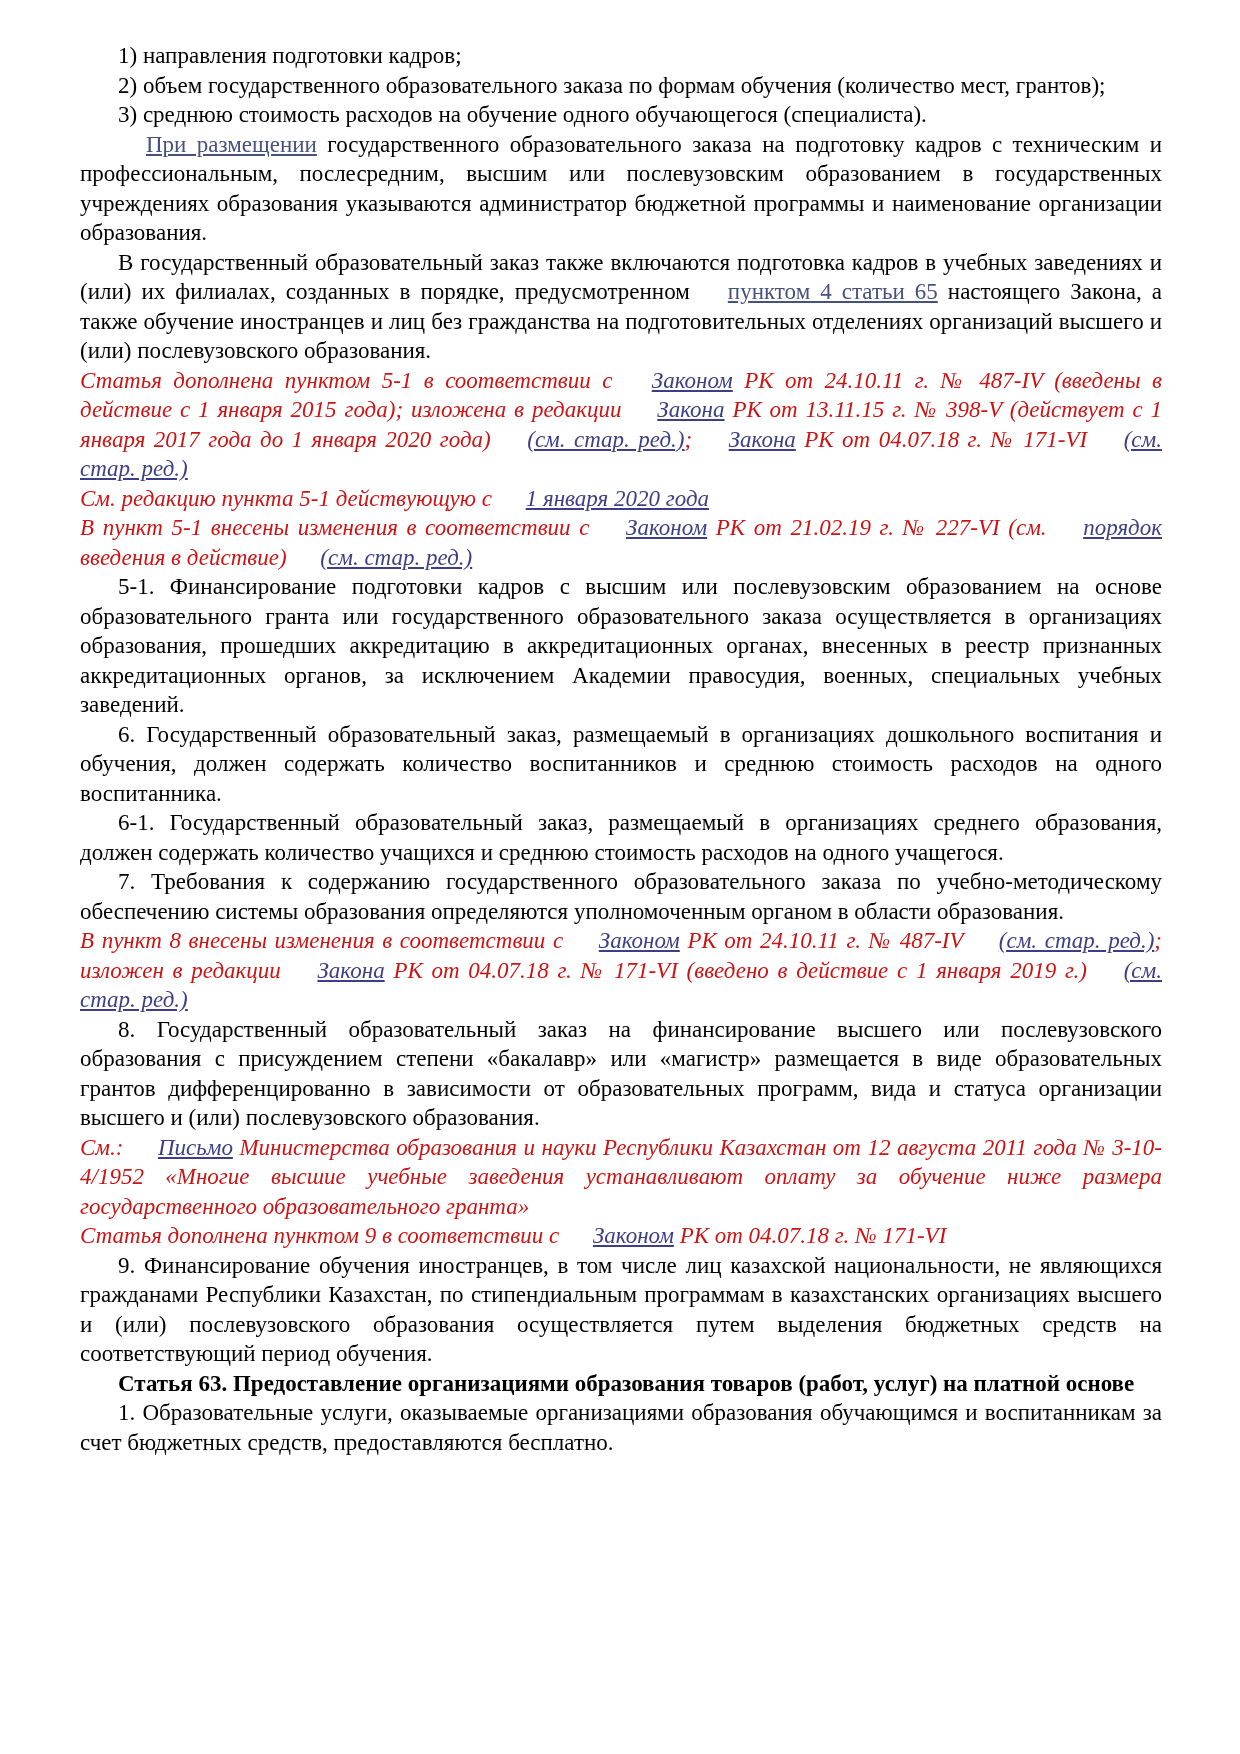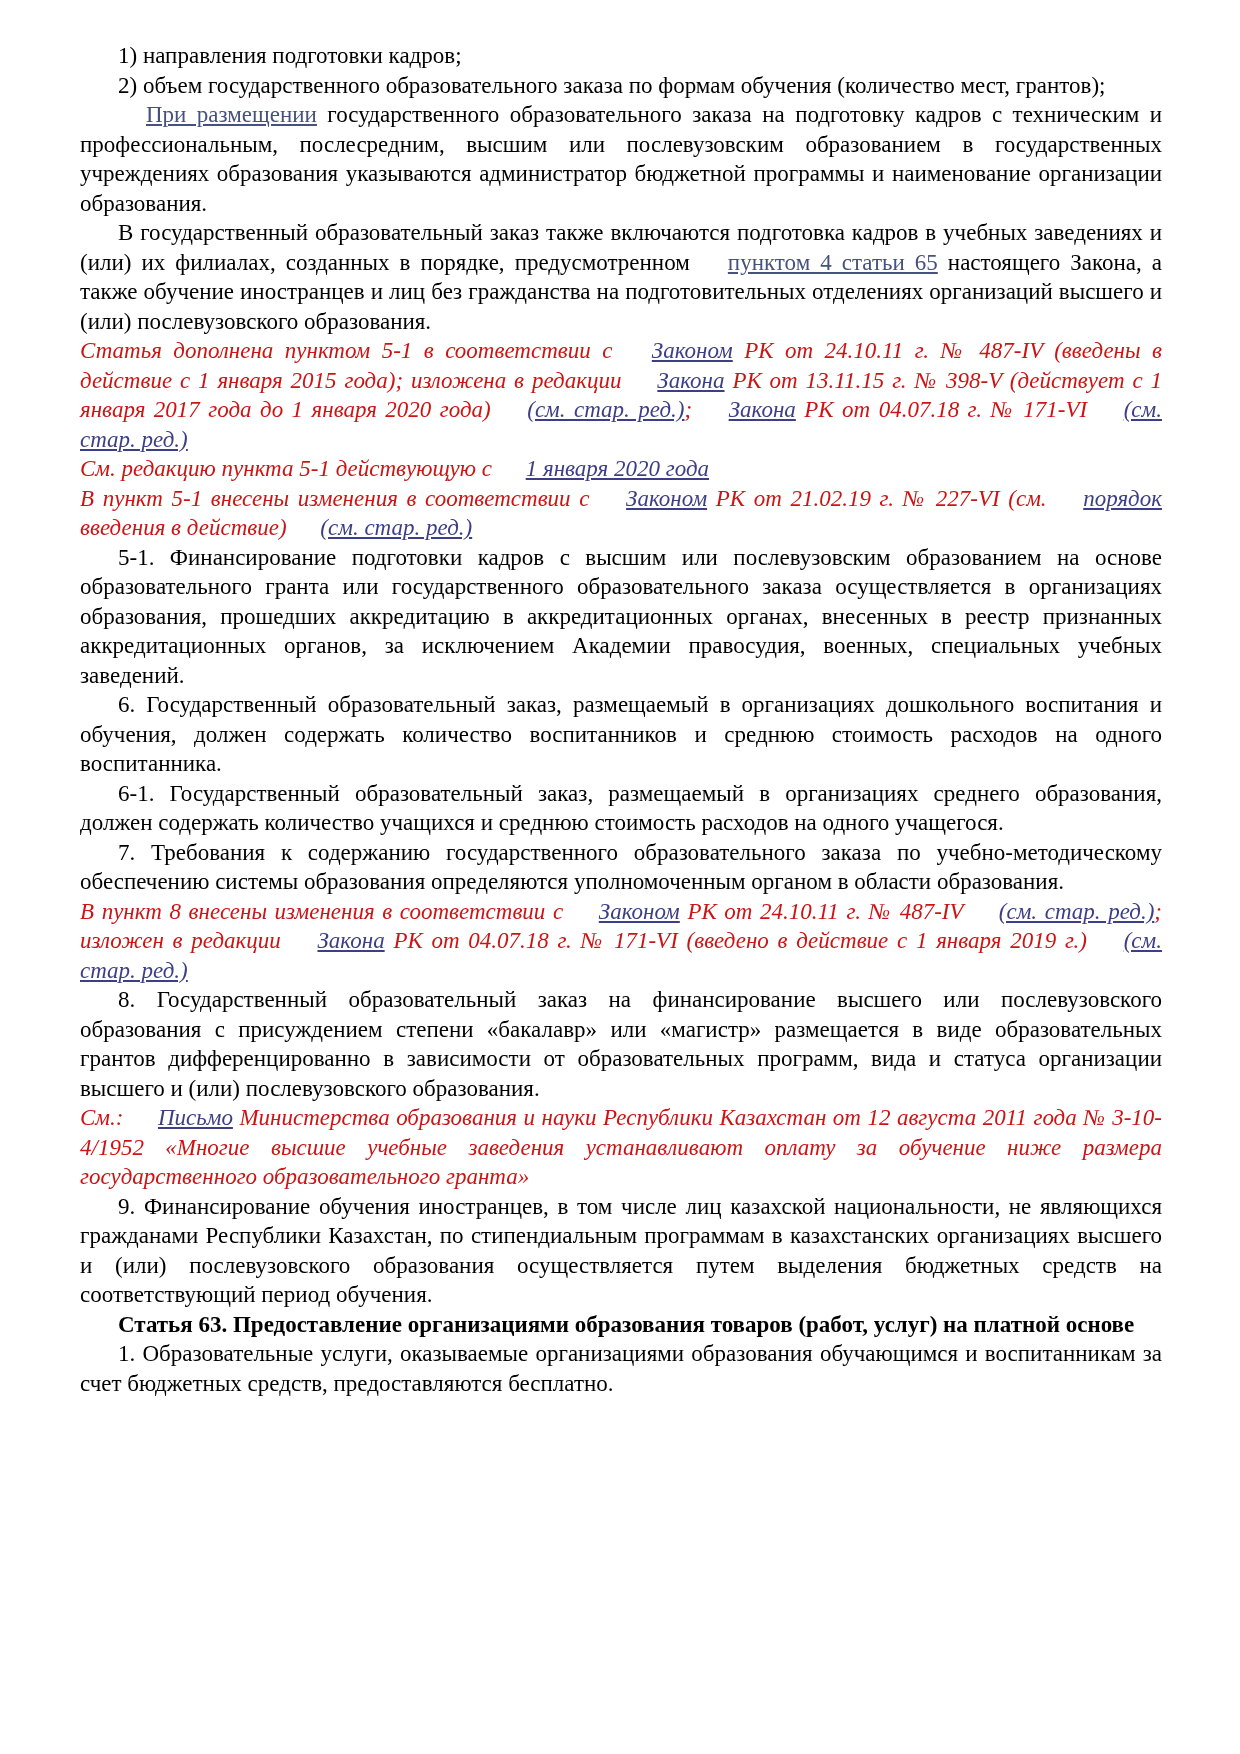--- a/index.html
+++ b/index.html
@@ -53,29 +53,31 @@
     font-style: italic;
   }
 </style>
 </head>
 <body>
 
 <div class="page">
   <div class="doc-body">
       <p class="para body"><span>1) направления подготовки кадров;</span></p>
       <p class="para body"><span>2) объем государственного образовательного заказа по формам обучения (количество мест, грантов);</span></p>
+      <p class="para body"><span>3) среднюю стоимость расходов на обучение одного обучающегося (специалиста).</span></p>
       <p class="para body"><a class="doclink" href="#">При размещении</a><span> государственного образовательного заказа на подготовку кадров с техническим и профессиональным, послесредним, высшим или послевузовским образованием в государственных учреждениях образования указываются администратор бюджетной программы и наименование организации образования.</span></p>
       <p class="para body"><span>В государственный образовательный заказ также включаются подготовка кадров в учебных заведениях и (или) их филиалах, созданных в порядке, предусмотренном </span><a class="doclink" href="#">пунктом 4 статьи 65</a><span> настоящего Закона, а также обучение иностранцев и лиц без гражданства на подготовительных отделениях организаций высшего и (или) послевузовского образования.</span></p>
       <p class="para annotation"><span>Статья дополнена пунктом 5-1 в соответствии с </span><a class="doclink" href="#">Законом</a><span> РК от 24.10.11 г. № 487-IV (введены в действие с 1 января 2015 года); изложена в редакции </span><a class="doclink" href="#">Закона</a><span> РК от 13.11.15 г. № 398-V (действует с 1 января 2017 года до 1 января 2020 года) </span><a class="doclink" href="#">(см. стар. ред.)</a><span>; </span><a class="doclink" href="#">Закона</a><span> РК от 04.07.18 г. № 171-VI </span><a class="doclink" href="#">(см. стар. ред.)</a></p>
       <p class="para annotation"><span>См. редакцию пункта 5-1 действующую с </span><a class="doclink" href="#">1 января 2020 года</a></p>
       <p class="para annotation"><span>В пункт 5-1 внесены изменения в соответствии с </span><a class="doclink" href="#">Законом</a><span> РК от 21.02.19 г. № 227-VI (см. </span><a class="doclink" href="#">порядок</a><span> введения в действие) </span><a class="doclink" href="#">(см. стар. ред.)</a></p>
       <p class="para body"><span>5-1. Финансирование подготовки кадров с высшим или послевузовским образованием на основе образовательного гранта или государственного образовательного заказа осуществляется в организациях образования, прошедших аккредитацию в аккредитационных органах, внесенных в реестр признанных аккредитационных органов, за исключением Академии правосудия, военных, специальных учебных заведений.</span></p>
       <p class="para body"><span>6. Государственный образовательный заказ, размещаемый в организациях дошкольного воспитания и обучения, должен содержать количество воспитанников и среднюю стоимость расходов на одного воспитанника.</span></p>
       <p class="para body"><span>6-1. Государственный образовательный заказ, размещаемый в организациях среднего образования, должен содержать количество учащихся и среднюю стоимость расходов на одного учащегося.</span></p>
       <p class="para body"><span>7. Требования к содержанию государственного образовательного заказа по учебно-методическому обеспечению системы образования определяются уполномоченным органом в области образования.</span></p>
       <p class="para annotation"><span>В пункт 8 внесены изменения в соответствии с </span><a class="doclink" href="#">Законом</a><span> РК от 24.10.11 г. № 487-IV </span><a class="doclink" href="#">(см. стар. ред.)</a><span>; изложен в редакции </span><a class="doclink" href="#">Закона</a><span> РК от 04.07.18 г. № 171-VI (введено в действие с 1 января 2019 г.) </span><a class="doclink" href="#">(см. стар. ред.)</a></p>
       <p class="para body"><span>8. Государственный образовательный заказ на финансирование высшего или послевузовского образования с присуждением степени «бакалавр» или «магистр» размещается в виде образовательных грантов дифференцированно в зависимости от образовательных программ, вида и статуса организации высшего и (или) послевузовского образования.</span></p>
       <p class="para annotation"><span>См.: </span><a class="doclink" href="#">Письмо</a><span> Министерства образования и науки Республики Казахстан от 12 августа 2011 года № 3-10-4/1952 «Многие высшие учебные заведения устанавливают оплату за обучение ниже размера государственного образовательного гранта»</span></p>
+      <p class="para annotation"><span>Статья дополнена пунктом 9 в соответствии с </span><a class="doclink" href="#">Законом</a><span> РК от 04.07.18 г. № 171-VI</span></p>
       <p class="para body"><span>9. Финансирование обучения иностранцев, в том числе лиц казахской национальности, не являющихся гражданами Республики Казахстан, по стипендиальным программам в казахстанских организациях высшего и (или) послевузовского образования осуществляется путем выделения бюджетных средств на соответствующий период обучения.</span></p>
       <p class="para heading"><span>Статья 63. Предоставление организациями образования товаров (работ, услуг) на платной основе</span></p>
       <p class="para body"><span>1. Образовательные услуги, оказываемые организациями образования обучающимся и воспитанникам за счет бюджетных средств, предоставляются бесплатно.</span></p>
     </div>
 </div>
 
 </body></html>

